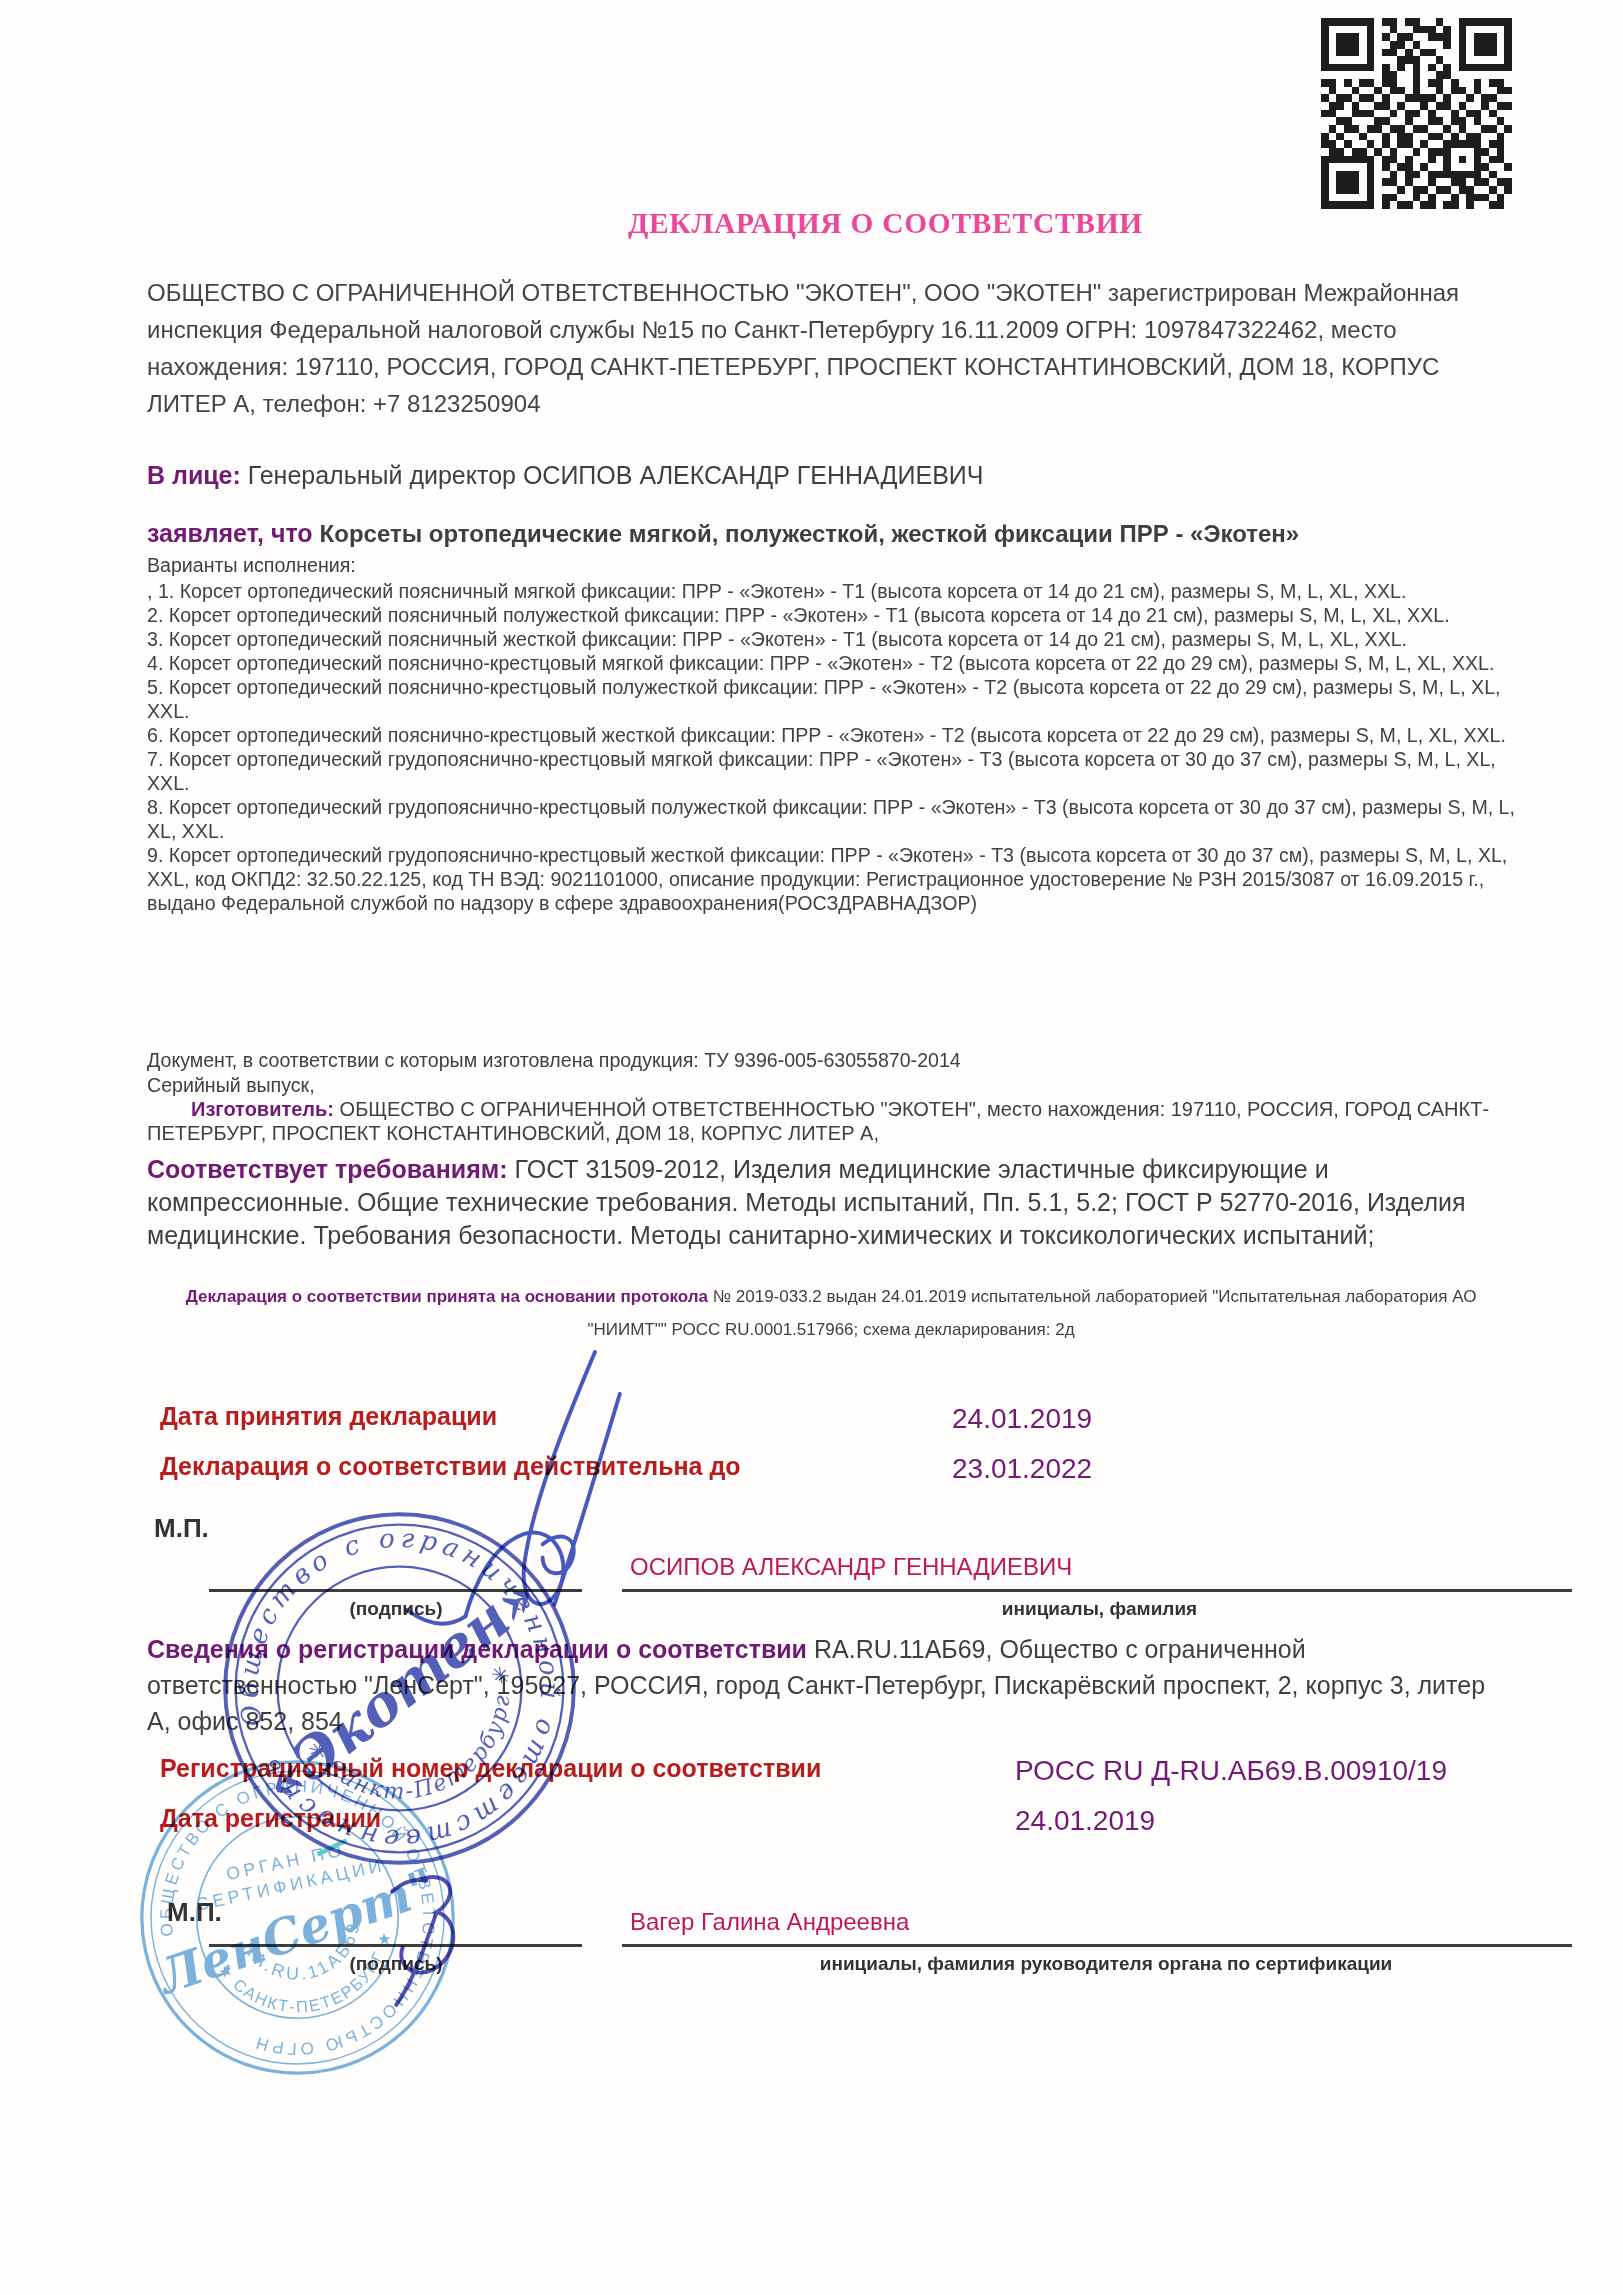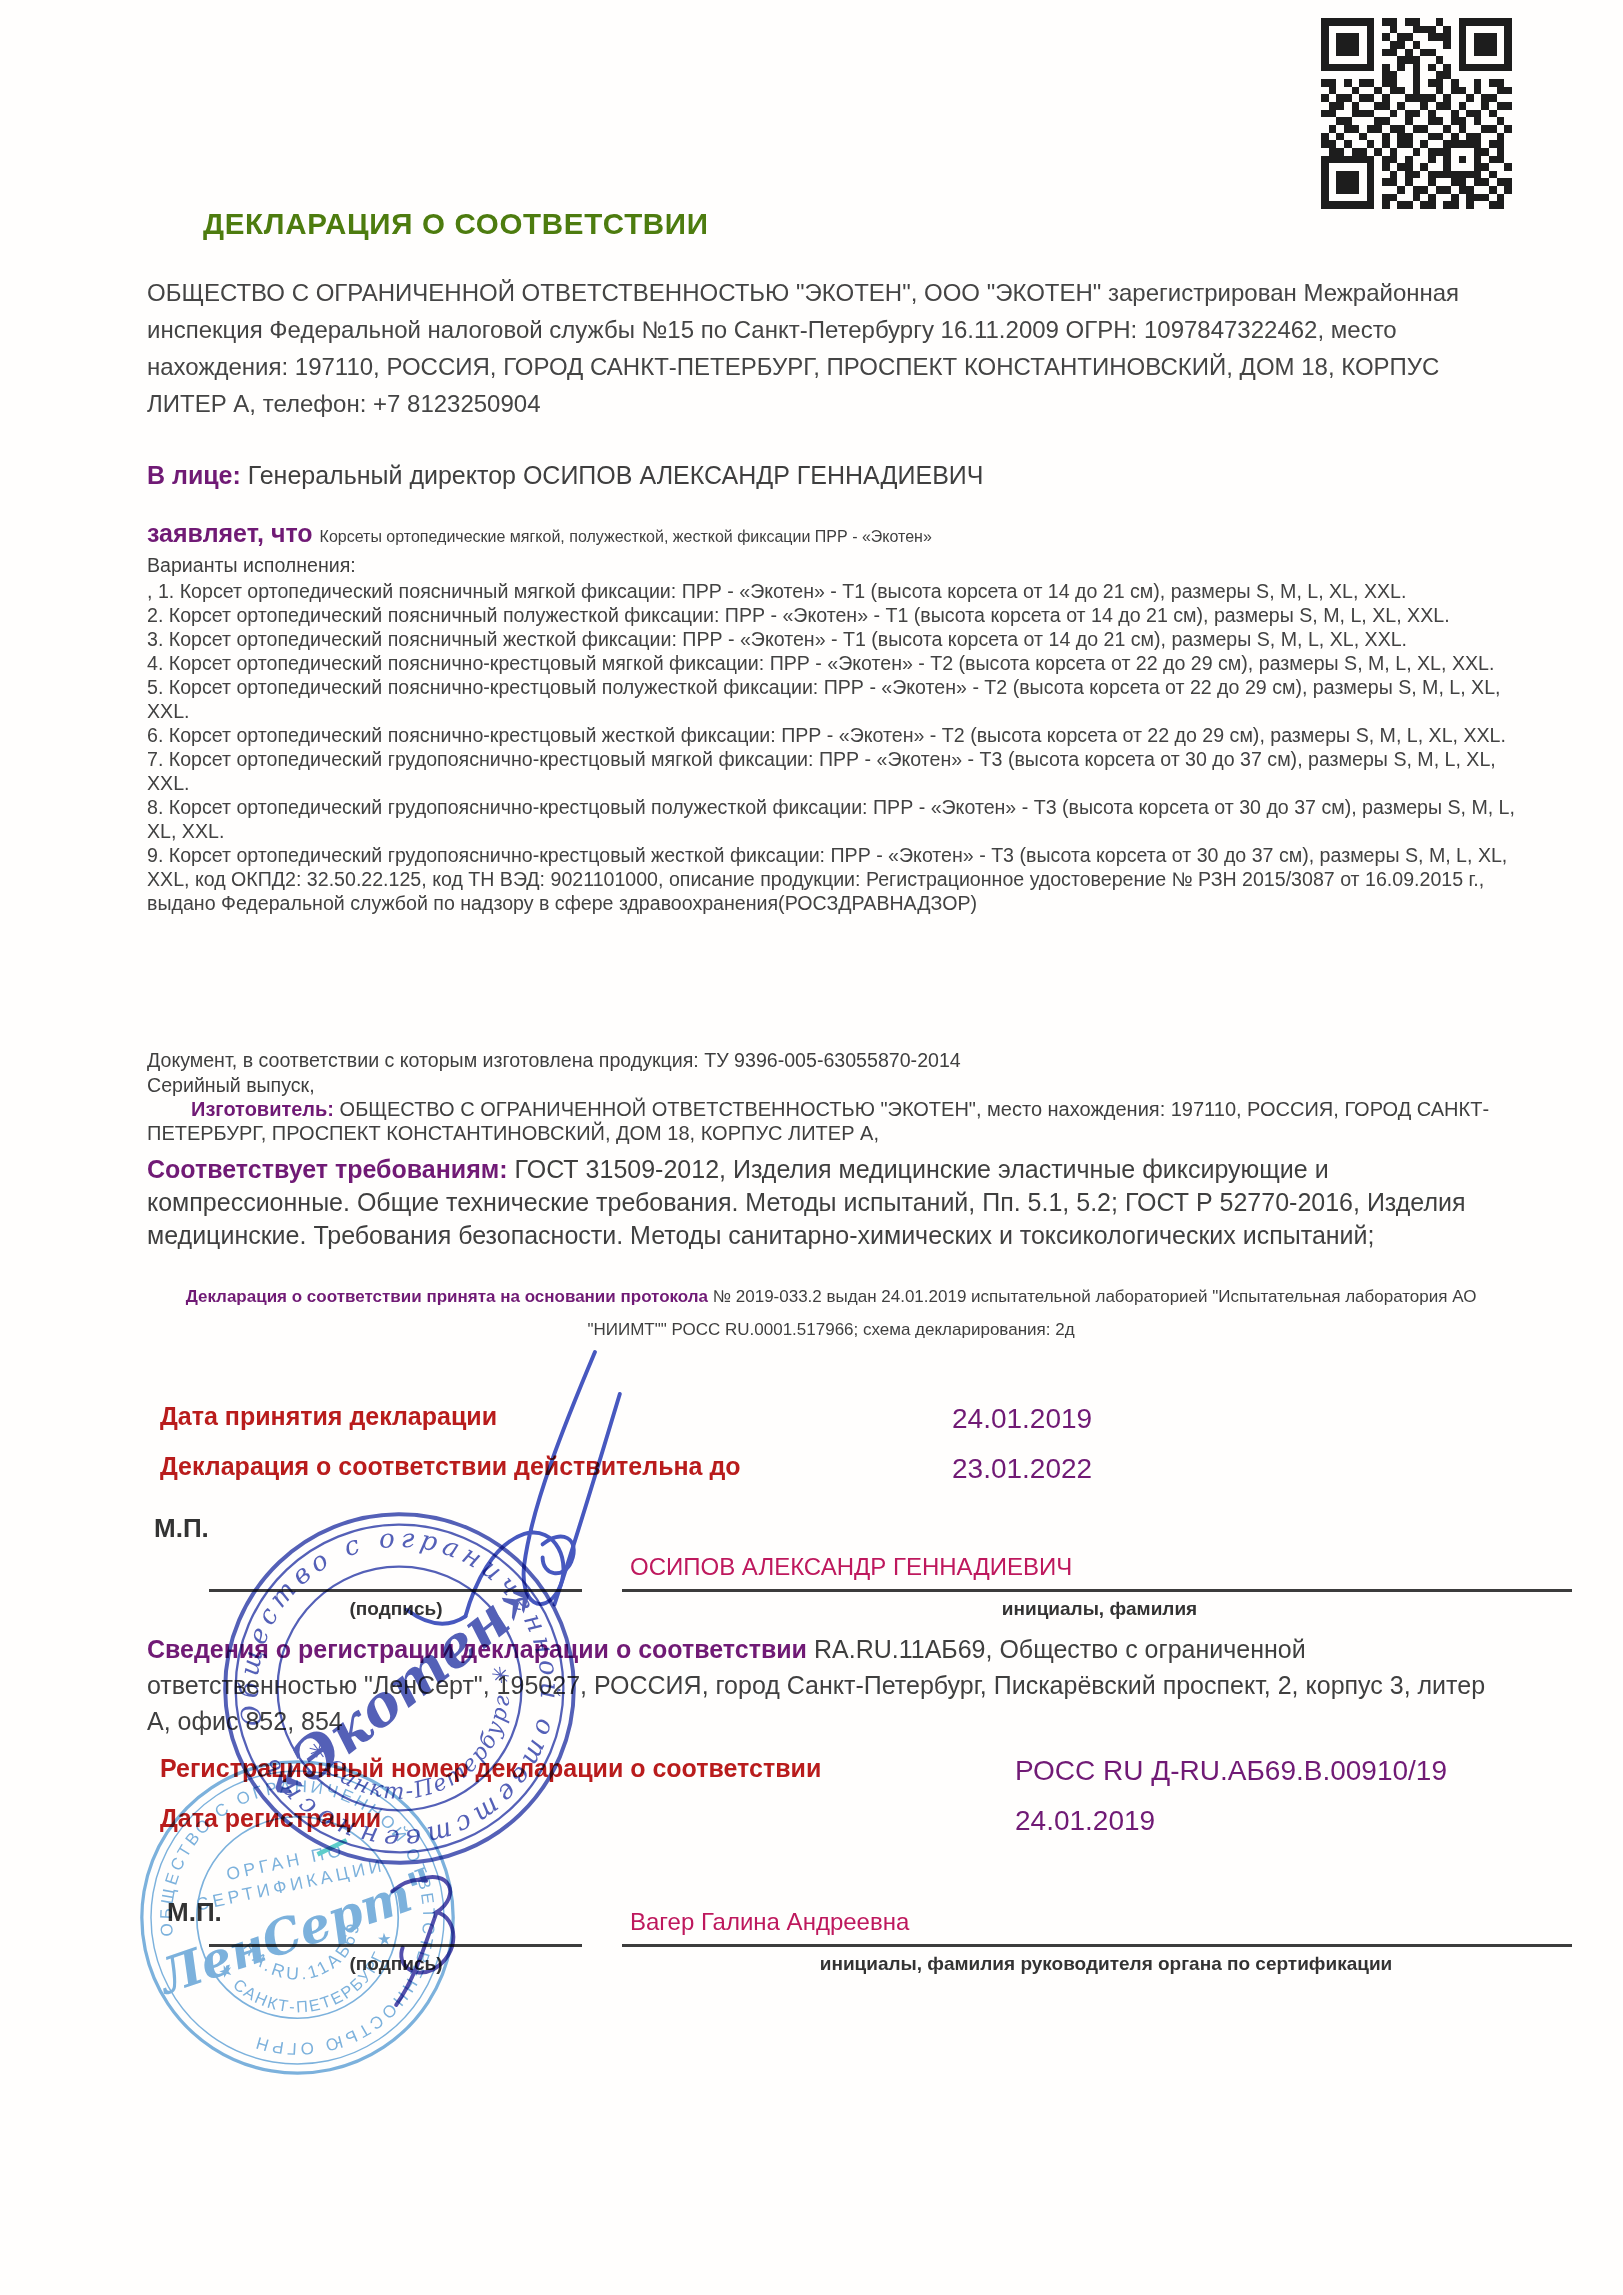--- a/index.html
+++ b/index.html
@@ -4,30 +4,30 @@
 <style>
   * { margin:0; padding:0; box-sizing:border-box; }
   html,body { background:#ffffff; }
   body { font-family:"Liberation Sans", sans-serif; color:#3f3f3f; }
   .page { position:relative; width:1624px; height:2295px; background:#fffefd; overflow:hidden; }
 
   .abs { position:absolute; }
 
   .qr { left:1321px; top:18.3px; width:191px; height:191px; }
 
-  .title { left:203px; top:207px; width:1365px; text-align:left;
-           font-size:29.5px; font-weight:bold; color:#4d7c0f; letter-spacing:0.7px; }
+  .title { left:203px; top:207px; width:1365px; text-align:center;
+           font-size:29.5px; font-weight:bold; color:#ec4899; letter-spacing:0.7px;font-family:Liberation Serif, serif; }
 
   .para { left:147px; width:1368px; }
   .company { top:274px; font-size:24px; line-height:37px; color:#444; }
 
   .vlitse { top:458px; font-size:25px; line-height:34px; }
   .declares { top:518px; font-size:25px; line-height:31px; }
   b.lbl { color:#701a75; font-weight:bold; }
-  .declares .val { font-size:16px; }
+  .declares .val { font-size:24px;font-weight:bold; }
   .variants-label { top:554px; font-size:19.6px; line-height:23.6px; }
   .variants { top:579px; font-size:19.6px; line-height:24px; color:#424242; }
   .variants p { margin:0; }
 
   .docline { top:1048px; font-size:19.6px; line-height:24px; }
   .serial  { top:1073px; font-size:19.6px; line-height:24px; }
   .manufacturer { top:1098px; font-size:20px; line-height:23.6px; }
   .manufacturer .lbl { font-size:20px;margin-left:44px; }
 
   .compliance { top:1153px; font-size:25px; line-height:33px; }

